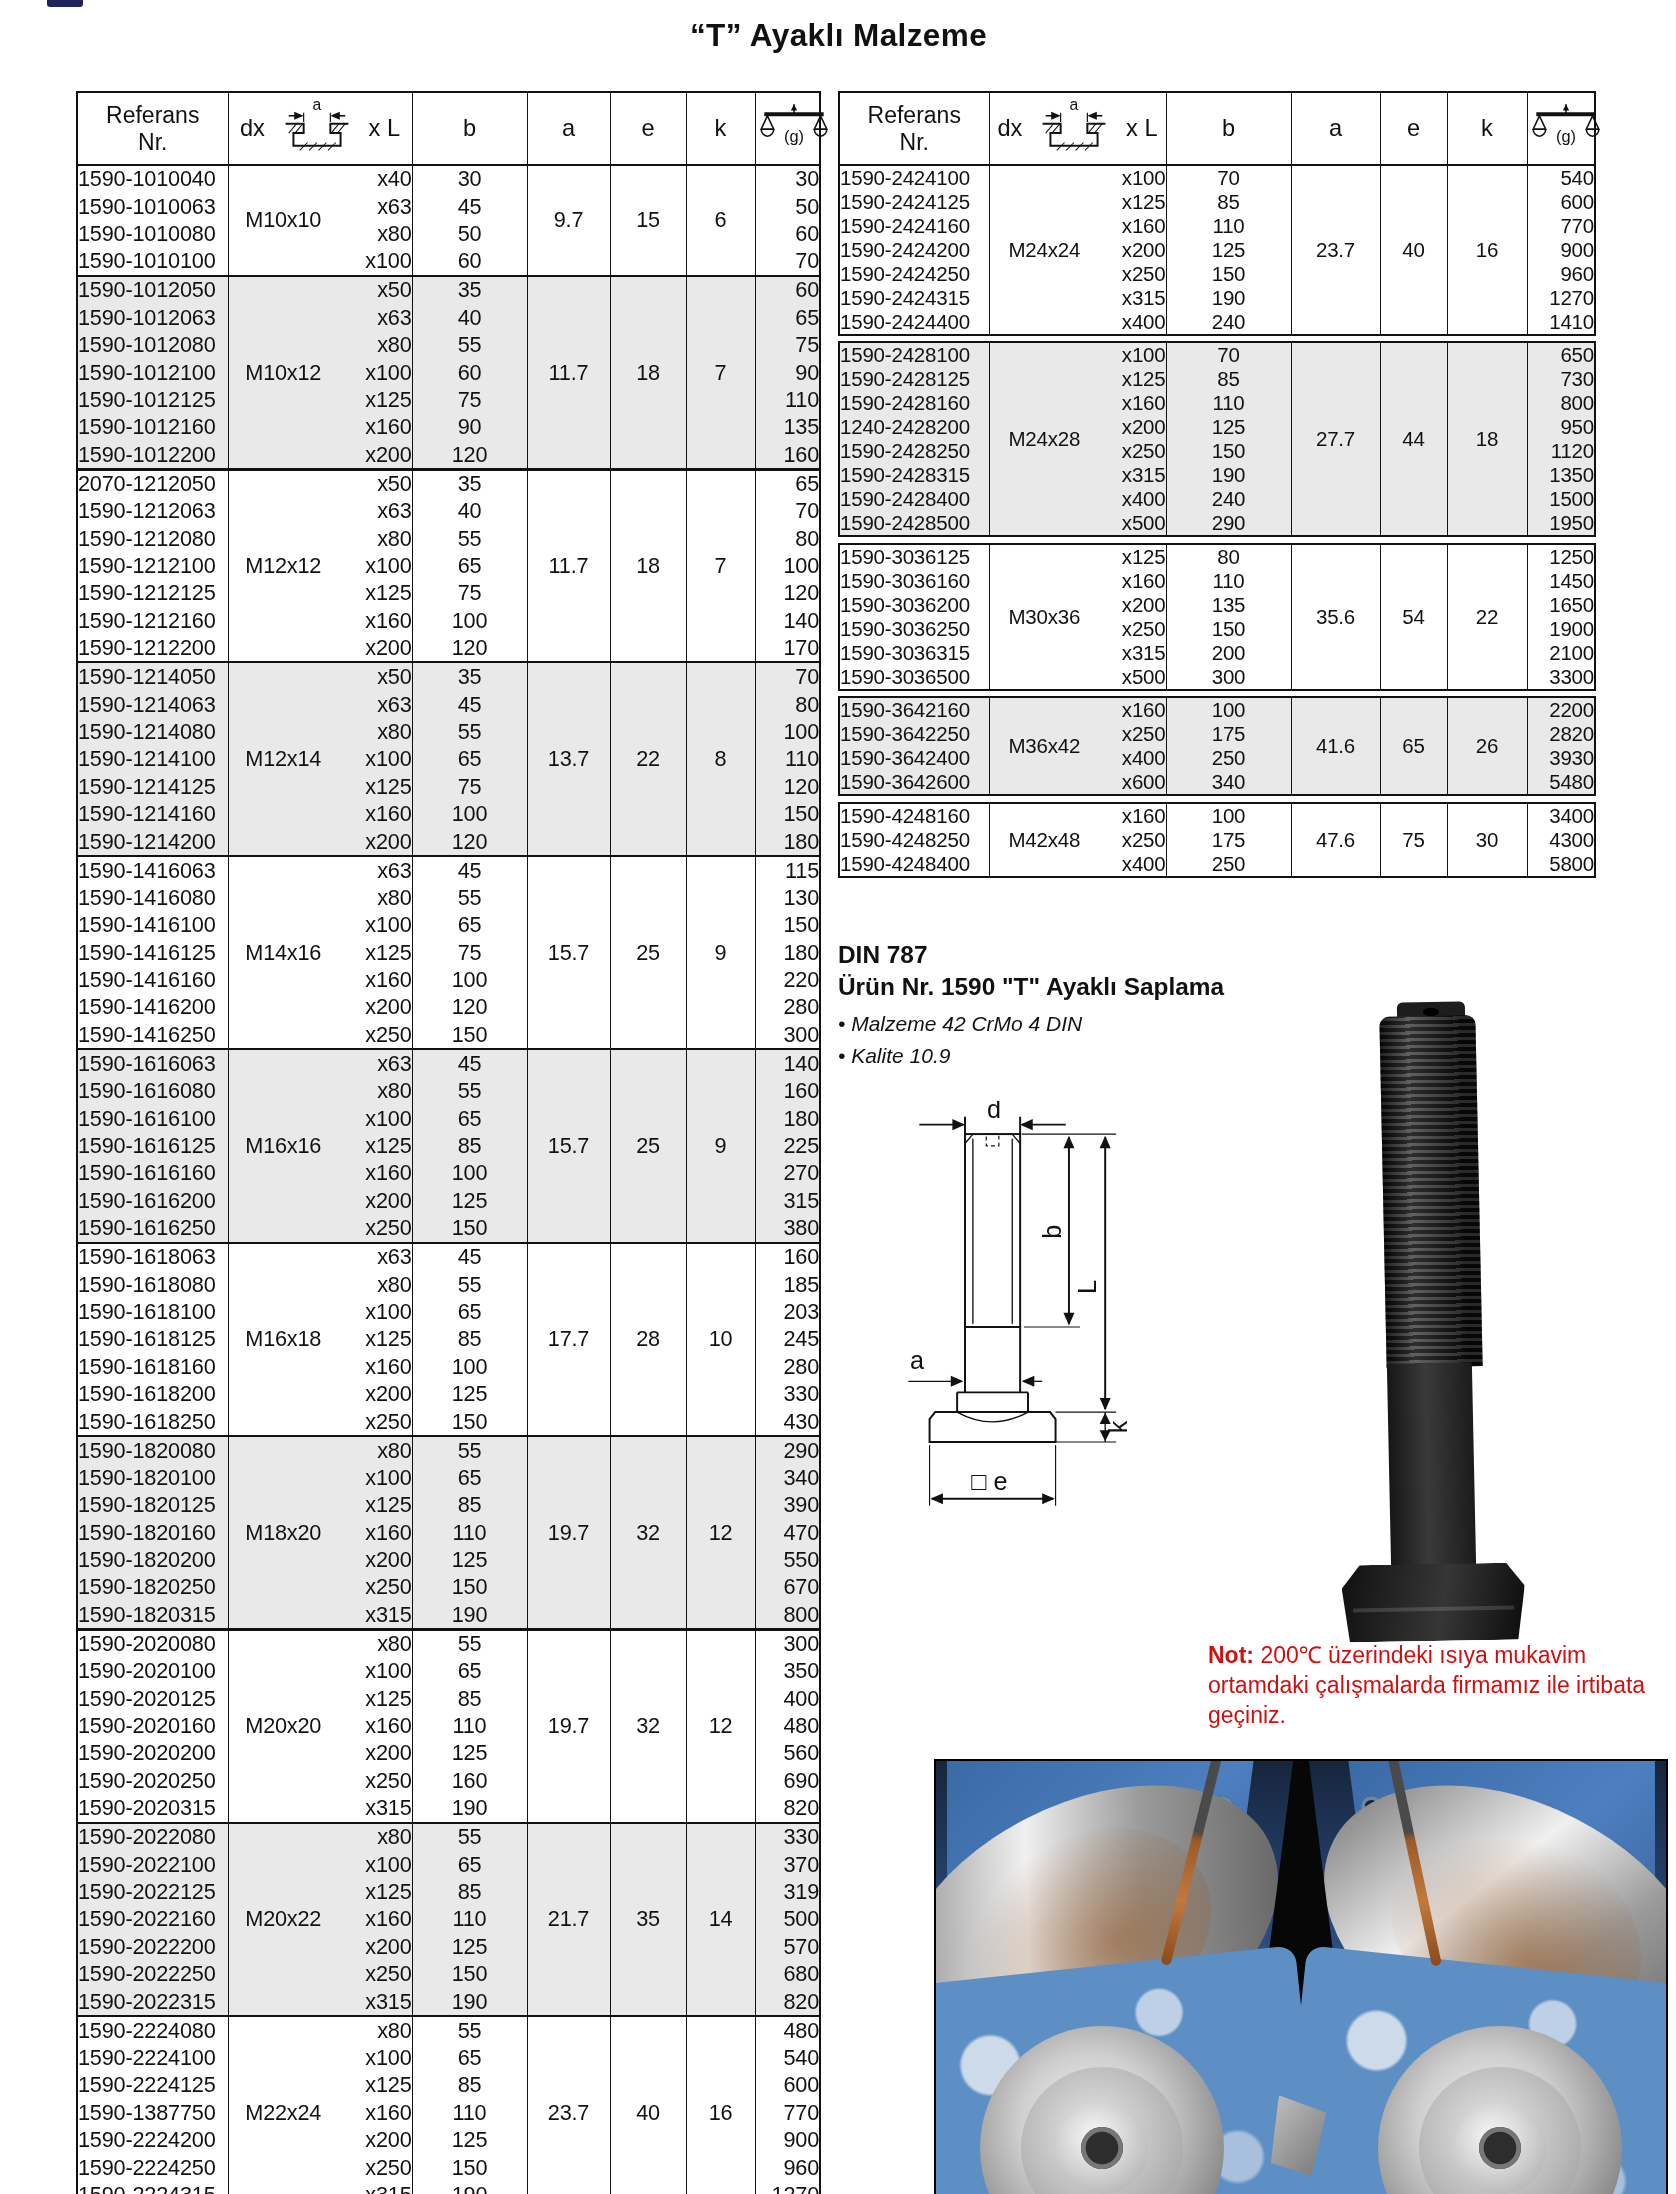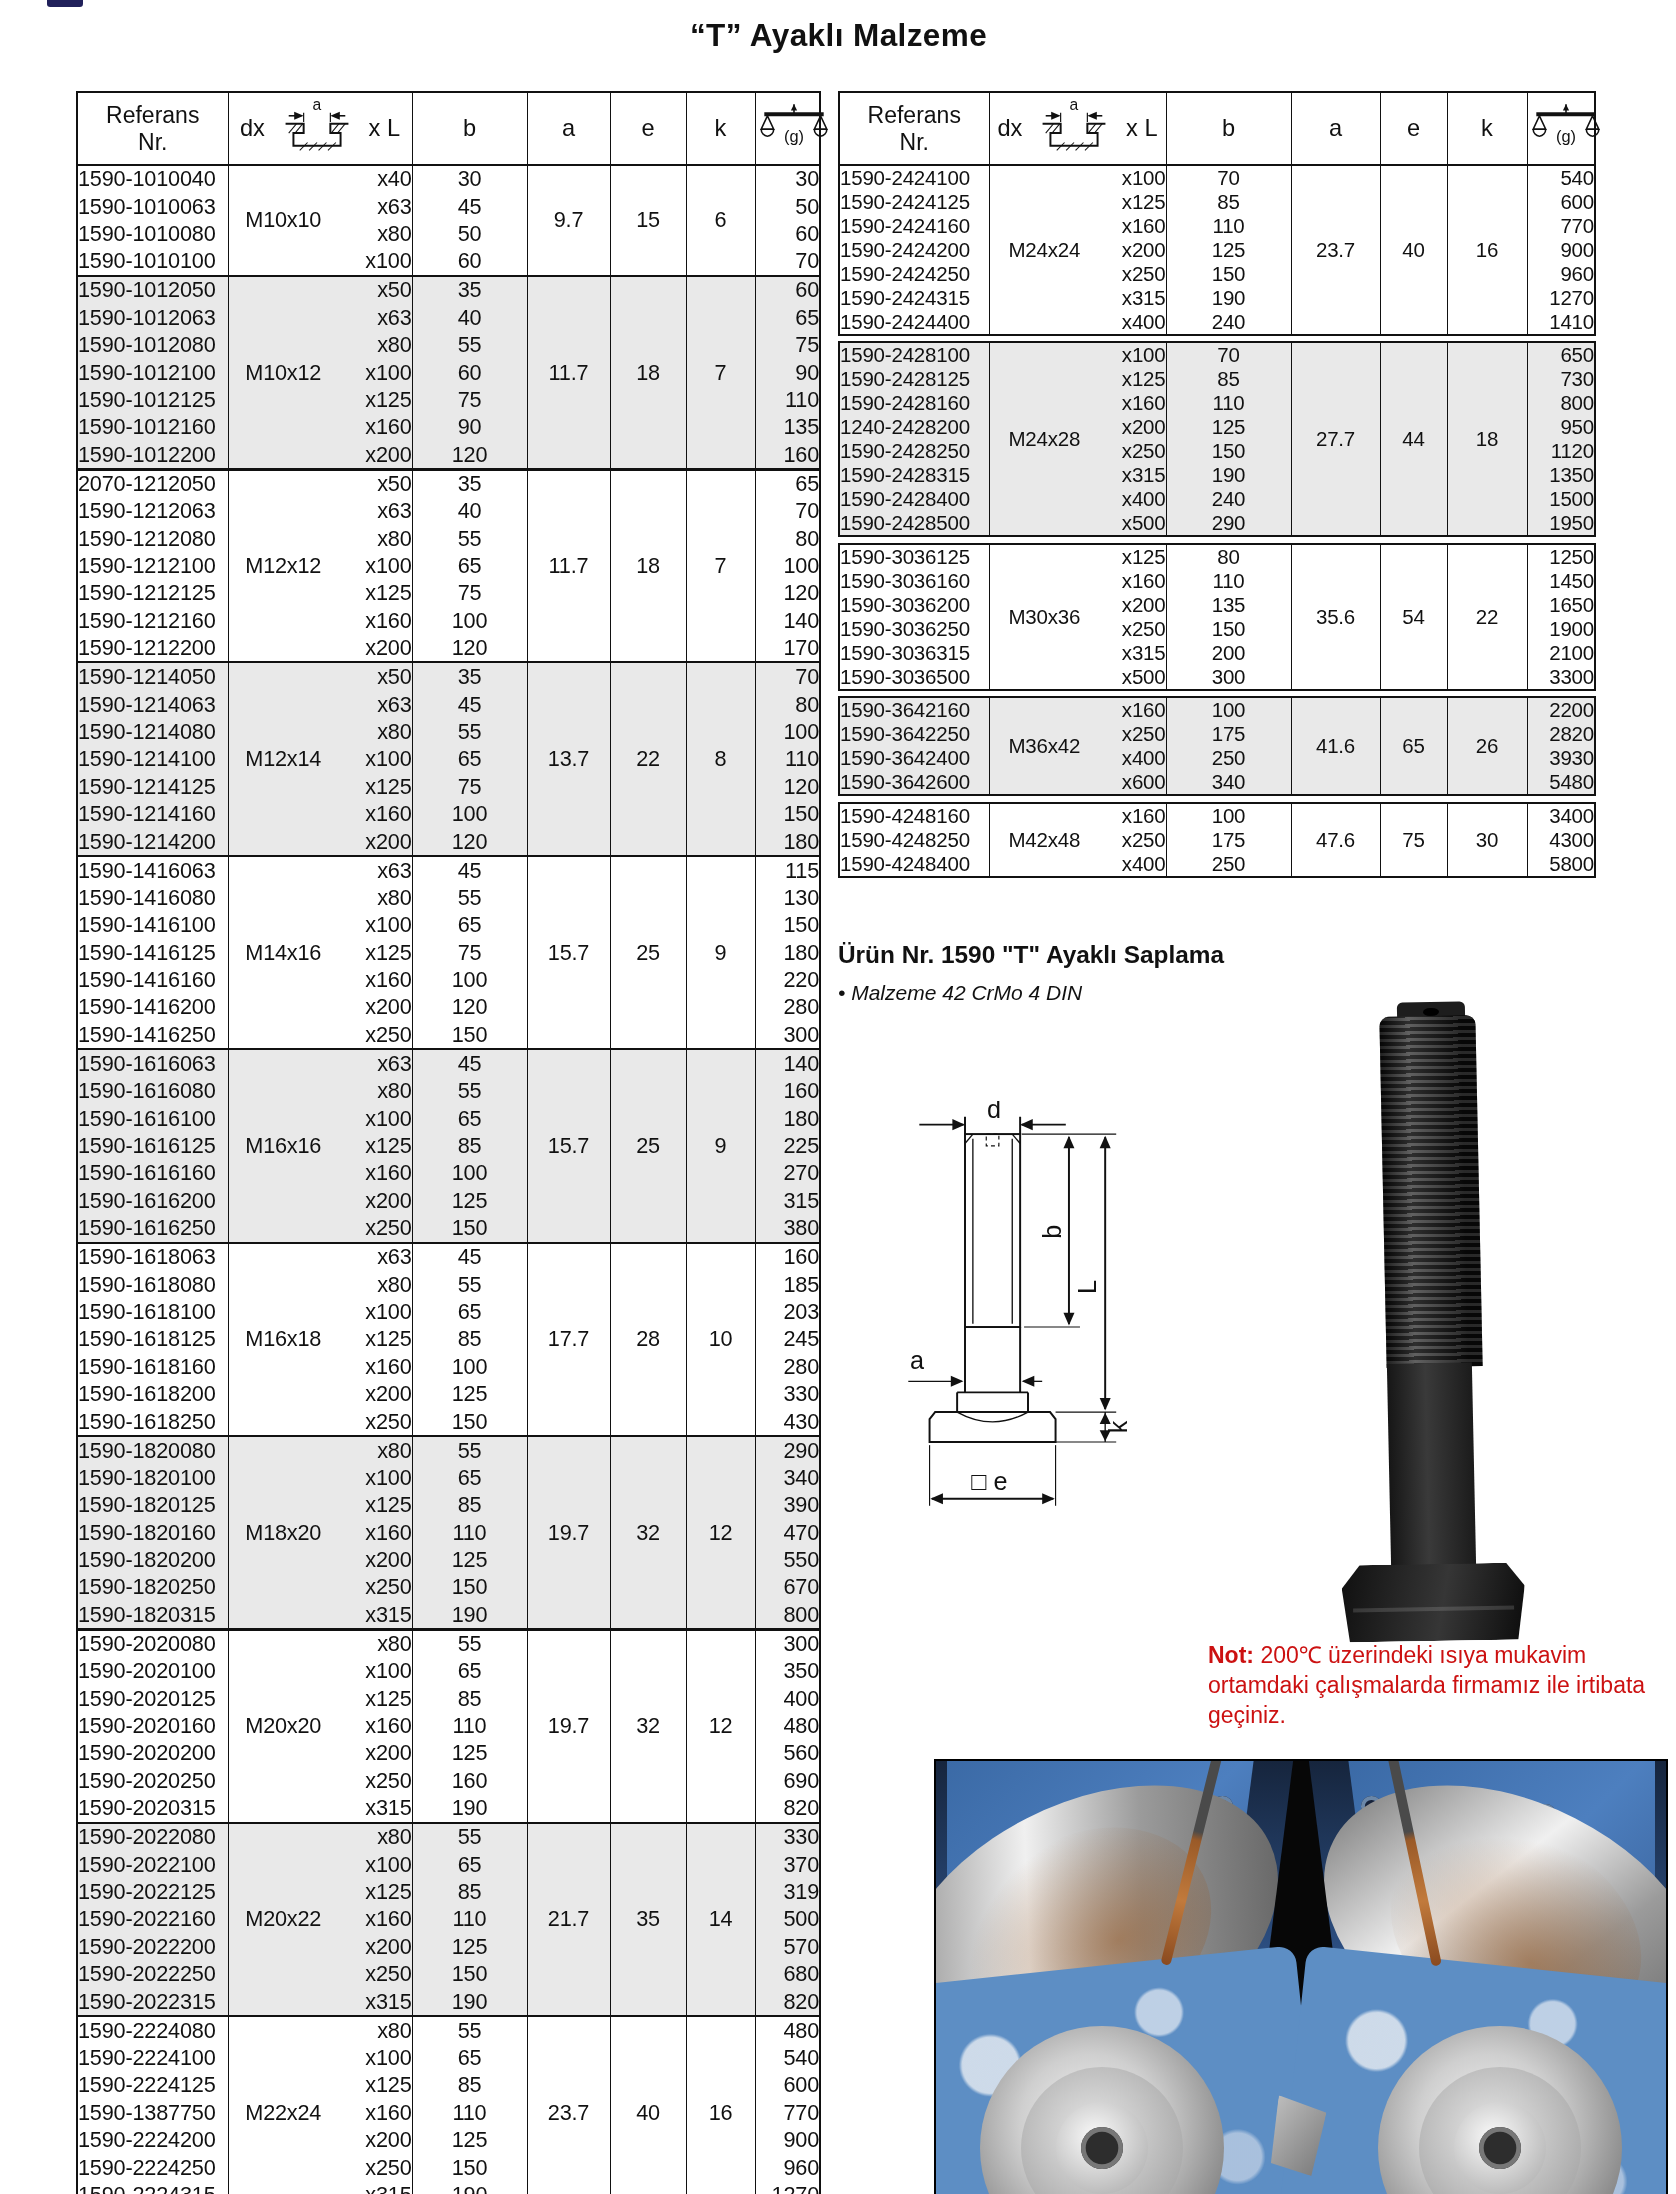--- a/index.html
+++ b/index.html
@@ -1131,23 +1131,25 @@
           <td class="c-ref">1590-4248400</td>
           <td class="c-xl">x400</td>
           <td class="c-b">250</td>
           <td class="c-wt">5800</td>
         </tr>
       </tbody>
     </table>
   </div>
 
 <div class="info">
+  <div class="din">DIN 787</div>
   <div class="prod">Ürün Nr. 1590 "T" Ayaklı Saplama</div>
   <ul>
     <li>Malzeme 42 CrMo 4 DIN</li>
+    <li>Kalite 10.9</li>
   </ul>
 </div>
 
 <div class="tdraw">
   <svg width="410" height="441" viewBox="0 0 520 560">
     <g stroke="#111" stroke-width="2.5" fill="none">
 
       <line x1="100" y1="42" x2="100" y2="20"></line>
         <line x1="170" y1="42" x2="170" y2="20"></line>
       <line x1="42" y1="30" x2="98" y2="30"></line>

